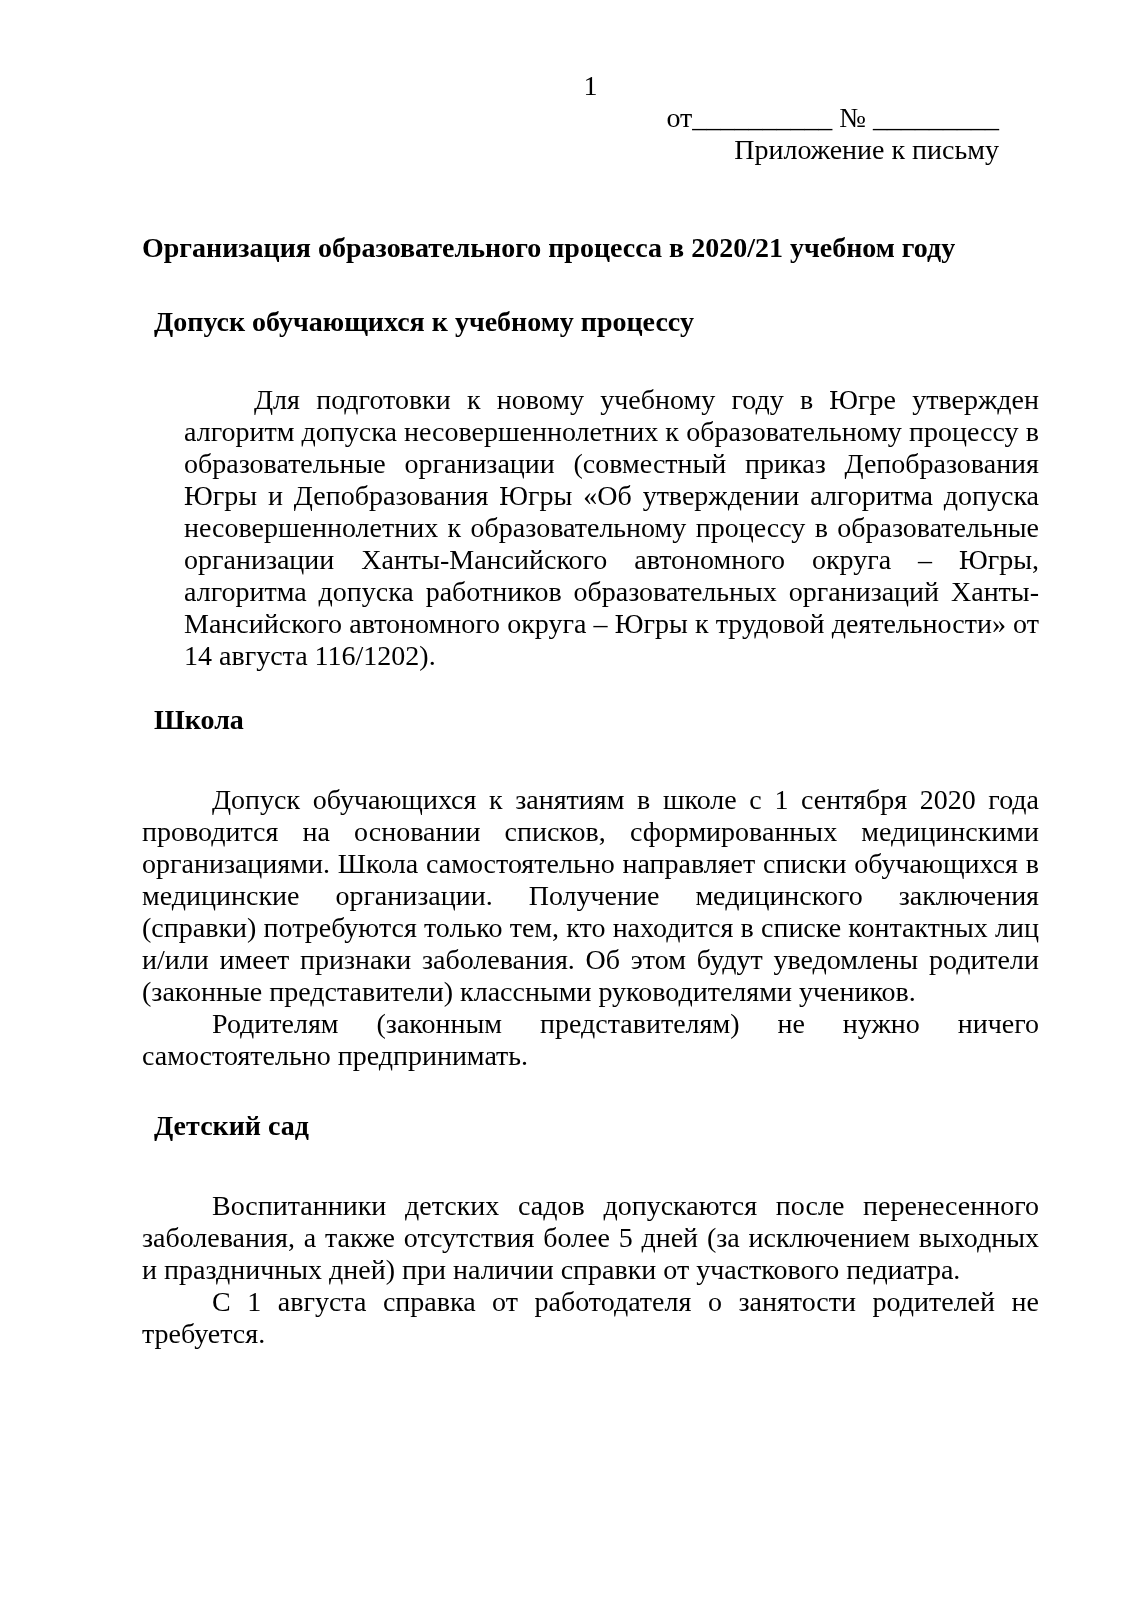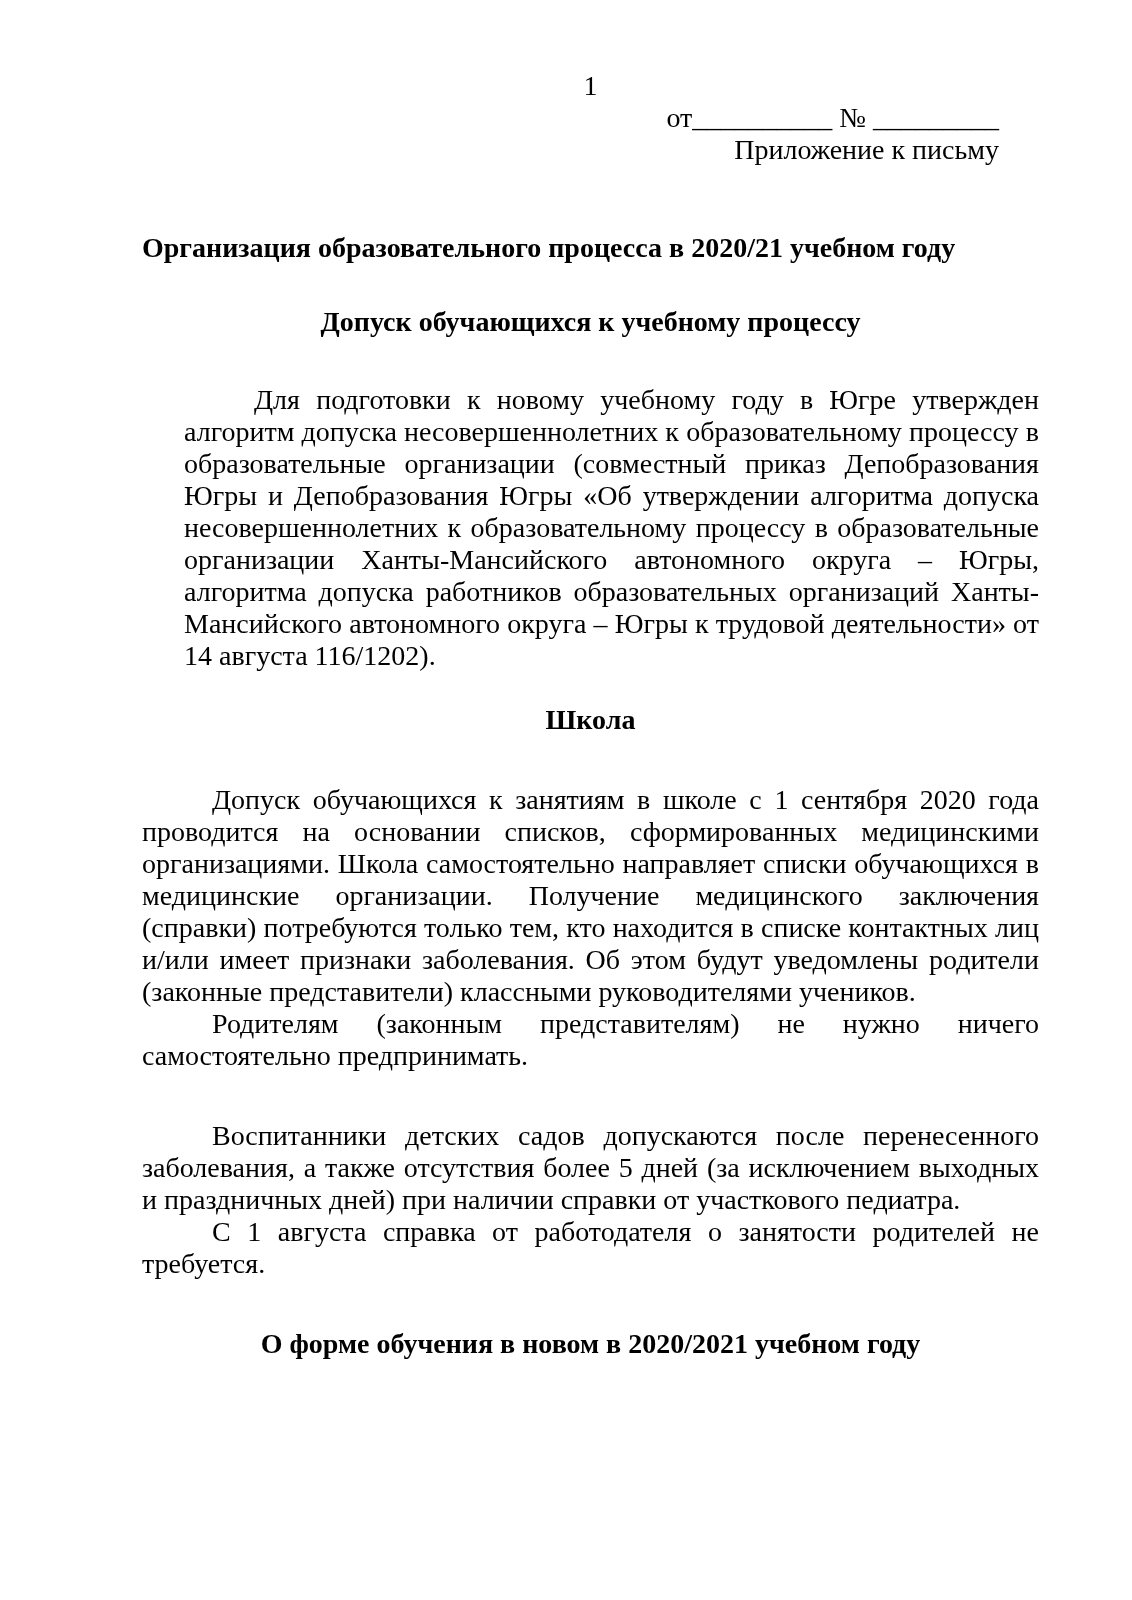--- a/index.html
+++ b/index.html
@@ -33,21 +33,21 @@
   .annotation div {
     white-space: pre;
   }
   .doc-title {
     font-weight: bold;
     text-align: left;
     margin: 66px 0 0 0;
   }
   .sec-heading {
     font-weight: bold;
-    text-align: center;
+    text-align: left;
     margin: 12px;
   }
   p.body {
     text-align: justify;
     text-indent: 70px;
     margin: 0;
   }
   p.bold-note {
     font-weight: normal;
     text-align: justify;
@@ -79,20 +79,20 @@
   <div class="sec-heading" id="h-admission">Допуск обучающихся к учебному процессу</div>
 
   <p class="body" id="p-admission">Для подготовки к новому учебному году в Югре утвержден алгоритм допуска несовершеннолетних к образовательному процессу в образовательные организации (совместный приказ Депобразования Югры и Депобразования Югры «Об утверждении алгоритма допуска несовершеннолетних к образовательному процессу в образовательные организации Ханты-Мансийского автономного округа – Югры, алгоритма допуска работников образовательных организаций Ханты-Мансийского автономного округа – Югры к трудовой деятельности» от 14 августа 116/1202).</p>
 
   <div class="sec-heading" id="h-school">Школа</div>
 
   <p class="body" id="p-school">Допуск обучающихся к занятиям в школе с 1 сентября 2020 года проводится на основании списков, сформированных медицинскими организациями. Школа самостоятельно направляет списки обучающихся в медицинские организации. Получение медицинского заключения (справки) потребуются только тем, кто находится в списке контактных лиц и/или имеет признаки заболевания. Об этом будут уведомлены родители (законные представители) классными руководителями учеников.</p>
 
   <p class="bold-note">Родителям (законным представителям) не нужно ничего самостоятельно предпринимать.</p>
 
+  <div class="sec-heading" id="h-kindergarten">Детский сад</div>
 
   <p class="body" id="p-kindergarten">Воспитанники детских садов допускаются после перенесенного заболевания, а также отсутствия более 5 дней (за исключением выходных и праздничных дней) при наличии справки от участкового педиатра.</p>
 
   <p class="bold-note">С 1 августа справка от работодателя о занятости родителей не требуется.</p>
 
-  <div class="sec-heading" id="h-form">О форме обучения в новом в 2020/2021 учебном году</div>
 
 </div>
 
 </body></html>

